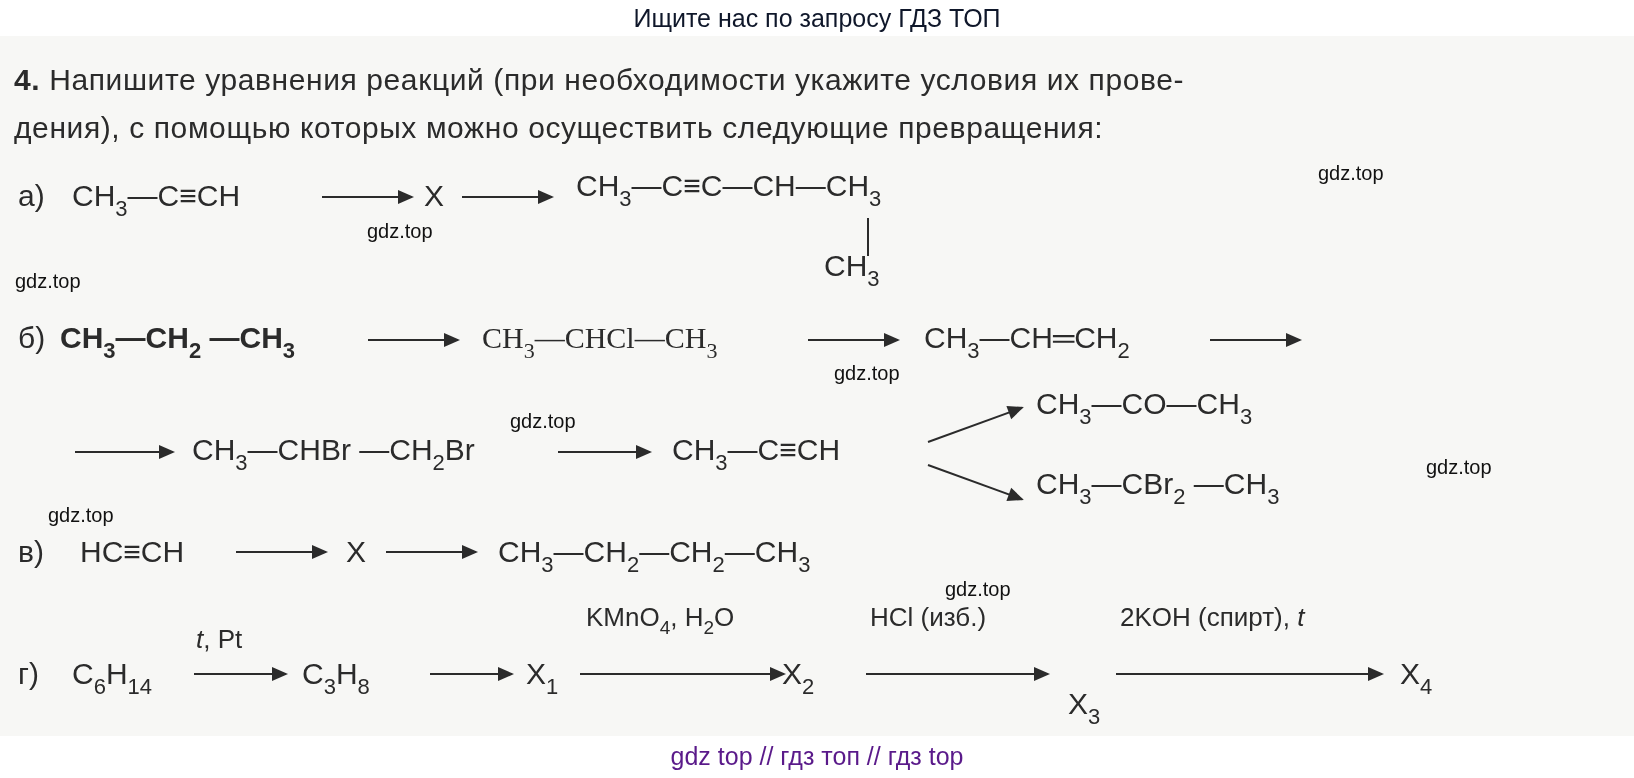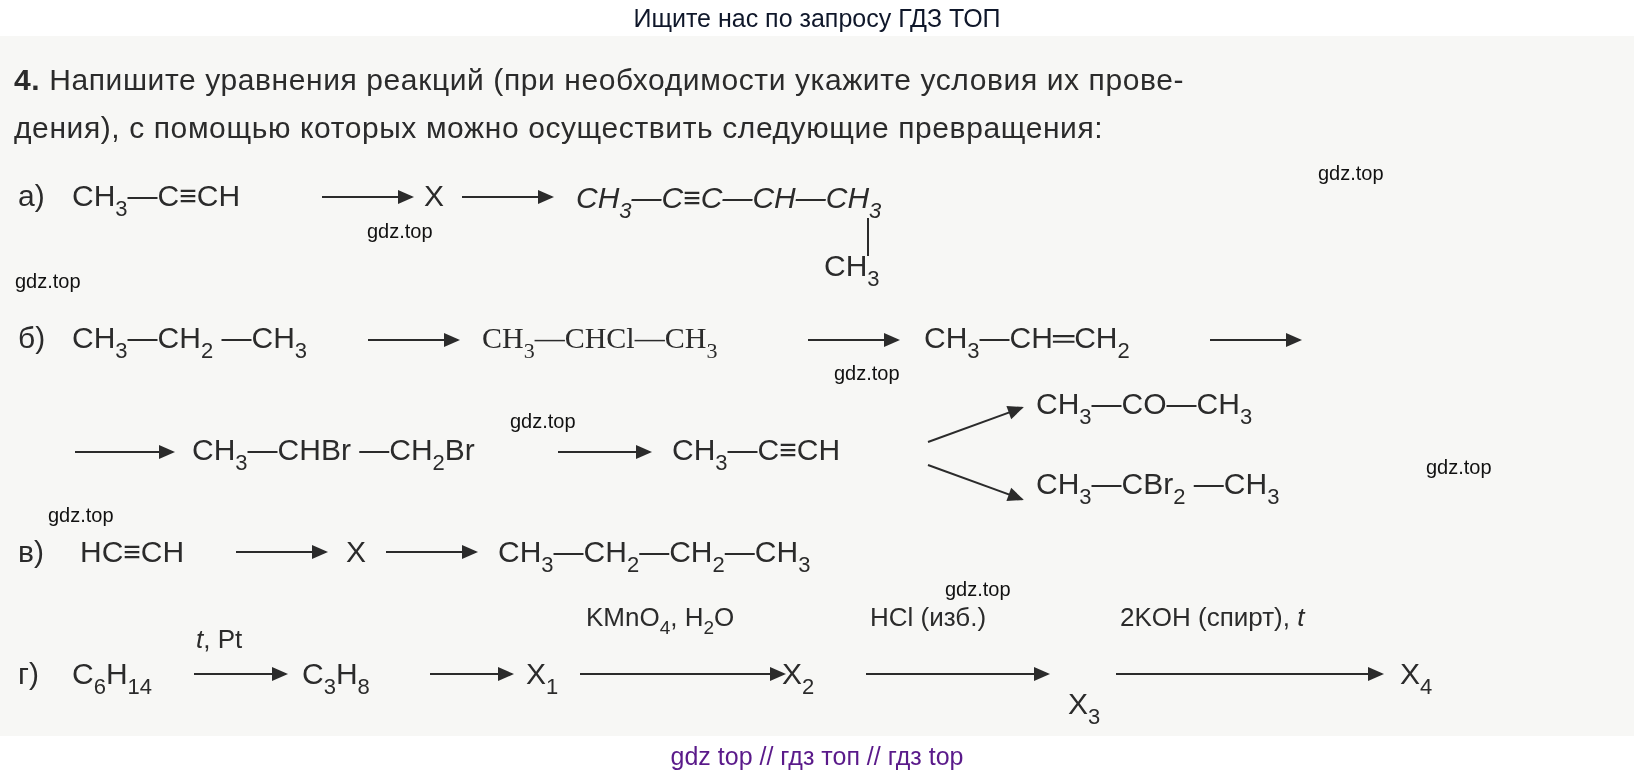--- a/index.html
+++ b/index.html
@@ -59,26 +59,26 @@
 <div class="page"></div>
 
 <div class="task" style="top:62px;"><b>4.</b><span> Напишите уравнения реакций (при необходимости укажите условия их прове-</span></div>
 <div class="task" style="top:110px;">дения), с помощью которых можно осуществить следующие превращения:</div>
 
 <div class="chem" style="left:18px;top:178px;">а)</div>
 <div class="chem" style="left:72px;top:178px;">CH<sub>3</sub>—C≡CH</div>
 <div class="arrow" style="left:322px;top:196px;width:90px;"></div>
 <div class="chem" style="left:424px;top:178px;">X</div>
 <div class="arrow" style="left:462px;top:196px;width:90px;"></div>
-<div class="chem" style="left:576px;top:180px;font-style:italic;">CH<sub>3</sub>—C≡C—CH—CH<sub>3</sub></div>
+<div class="chem" style="left:576px;top:168px;">CH<sub>3</sub>—C≡C—CH—CH<sub>3</sub></div>
 <div class="vline" style="left:867px;top:218px;height:38px;"></div>
 <div class="chem" style="left:824px;top:248px;">CH<sub>3</sub></div>
 
 <div class="chem" style="left:18px;top:320px;">б)</div>
-<div class="chem" style="left:72px;top:320px;">CH<sub>3</sub>—CH<sub>2</sub> —CH<sub>3</sub></div>
+<div class="chem" style="left:60px;top:320px;font-weight:bold;">CH<sub>3</sub>—CH<sub>2</sub> —CH<sub>3</sub></div>
 <div class="arrow" style="left:368px;top:339px;width:90px;"></div>
 <div class="chem" style="left:482px;top:320px;font-family:Liberation Serif, serif;">CH<sub>3</sub>—CHCl—CH<sub>3</sub></div>
 <div class="arrow" style="left:808px;top:339px;width:90px;"></div>
 <div class="chem" style="left:916px;top:320px;margin-left:8px;">CH<sub>3</sub>—CH═CH<sub>2</sub></div>
 <div class="arrow" style="left:1210px;top:339px;width:90px;"></div>
 
 <div class="arrow" style="left:75px;top:451px;width:98px;"></div>
 <div class="chem" style="left:192px;top:432px;">CH<sub>3</sub>—CHBr —CH<sub>2</sub>Br</div>
 <div class="arrow" style="left:558px;top:451px;width:92px;"></div>
 <div class="chem" style="left:672px;top:432px;">CH<sub>3</sub>—C≡CH</div>

